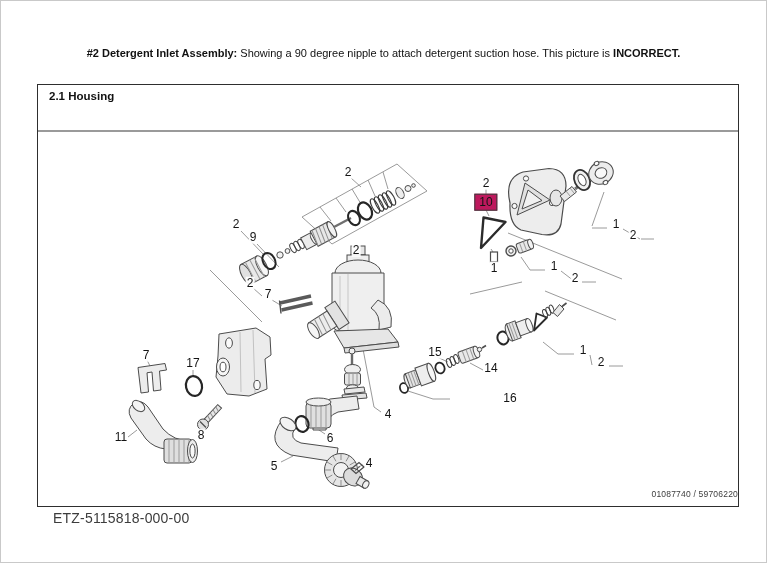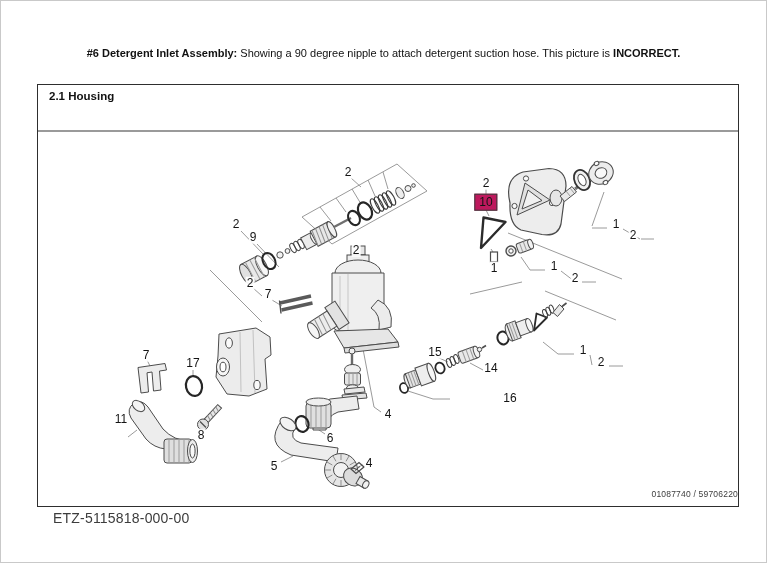--- a/index.html
+++ b/index.html
@@ -16,21 +16,21 @@
   .callout.boxed{border:1px solid #3c3c3c;padding:1px 4px;background:#be185d;}
   .footer-left{position:absolute;left:37px;top:510px;font-size:14px;color:#3c3c3c;letter-spacing:.2px;padding-left:16px;}
   .footer-right{position:absolute;right:29px;top:489px;font-size:8.5px;color:#3c3c3c;letter-spacing:.2px;}
 </style>
 </head>
 <body>
 
 <div class="page">
 
   <div class="caption">
-    <div class="cap-line"><span class="b">#6 Detergent Inlet Assembly:</span><span> Showing a 90 degree nipple to attach detergent suction hose.  This picture is </span><span class="b">INCORRECT.</span></div>
+    <div class="cap-line"><span class="b">#2 Detergent Inlet Assembly:</span><span> Showing a 90 degree nipple to attach detergent suction hose.  This picture is </span><span class="b">INCORRECT.</span></div>
   </div>
 
   <div class="figure-box">
     <div class="figure-title">2.1 Housing</div>
     <div class="figure-rule"></div>
   </div>
 
   <svg class="diagram" viewBox="0 0 767 563">
 
     <g stroke="#8f8f8f" fill="none" stroke-width="0.9">
@@ -292,21 +292,21 @@
       <span class="callout" style="left: 575px; top: 278px;">2</span>
       <span class="callout" style="left: 583px; top: 350px;">1</span>
       <span class="callout" style="left: 601px; top: 362px;">2</span>
       <span class="callout" style="left: 435px; top: 352px;">15</span>
       <span class="callout" style="left: 491px; top: 368px;">14</span>
       <span class="callout" style="left: 463px; top: 398px; margin-left: 47px;">16</span>
       <span class="callout" style="left: 388px; top: 414px;">4</span>
       <span class="callout" style="left: 193px; top: 363px;">17</span>
       <span class="callout" style="left: 146px; top: 355px;">7</span>
       <span class="callout" style="left: 201px; top: 435px;">8</span>
-      <span class="callout" style="left: 121px; top: 419px;">11</span>
+      <span class="callout" style="left: 121px; top: 437px;">11</span>
       <span class="callout" style="left: 330px; top: 438px;">6</span>
       <span class="callout" style="left: 274px; top: 466px;">5</span>
       <span class="callout" style="left: 369px; top: 463px;">4</span>
     </div>
 
   <div class="footer-left">ETZ-5115818-000-00</div>
   <div class="footer-right">01087740 / 59706220</div>
 </div>
 
 </body></html>

